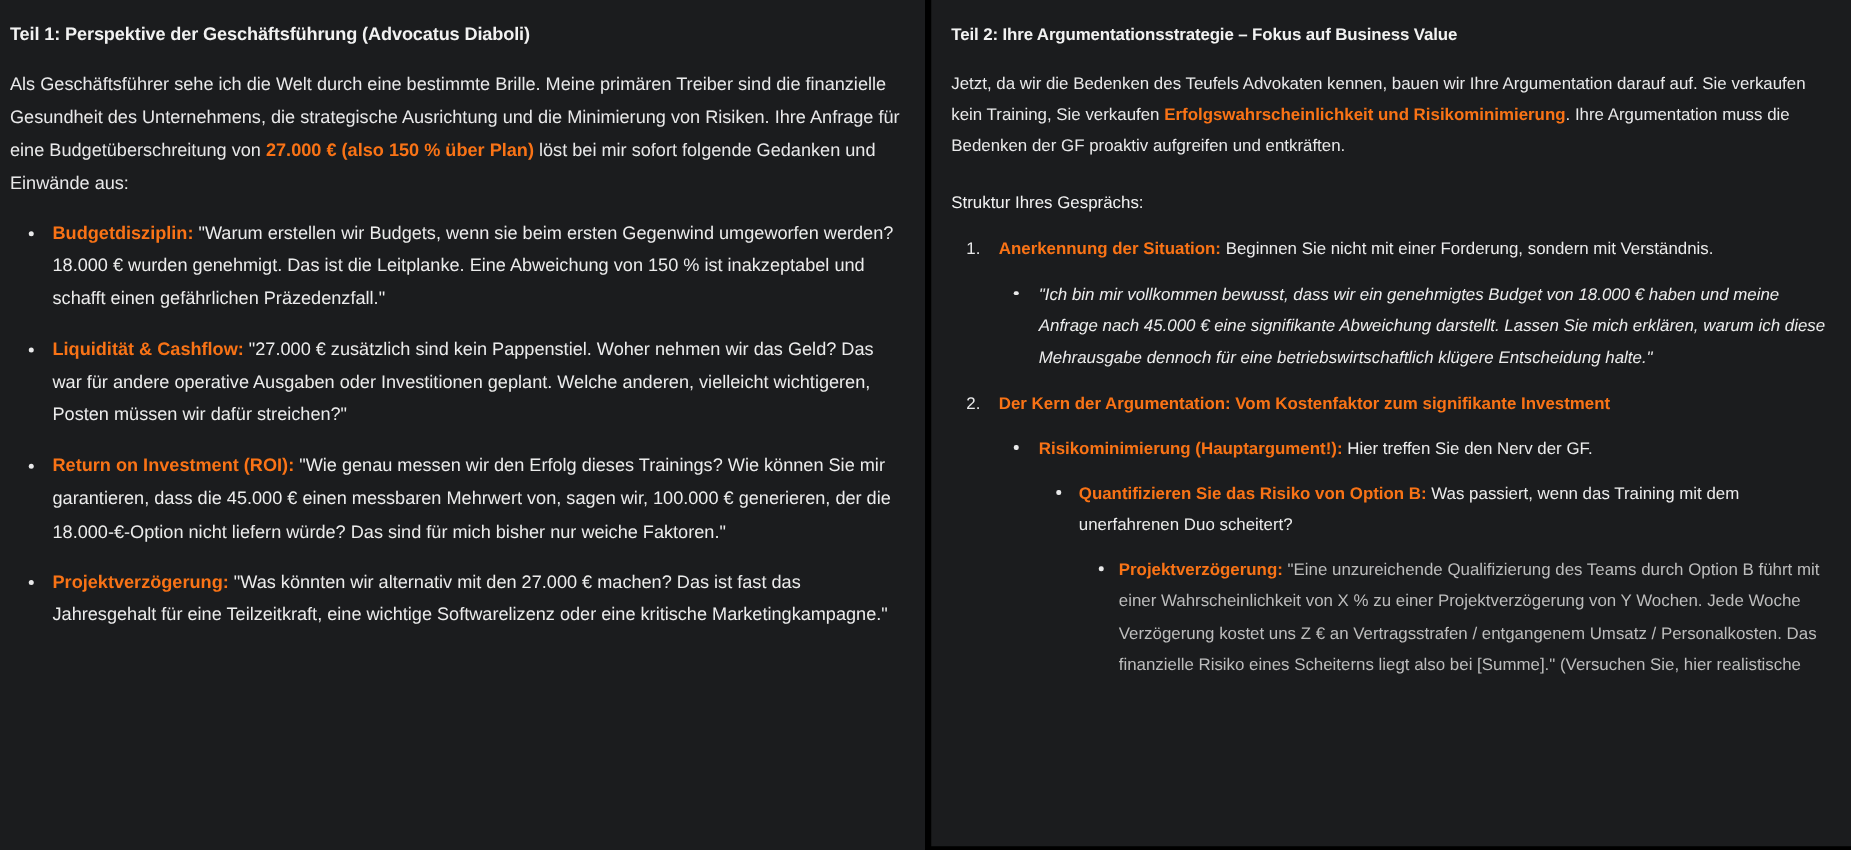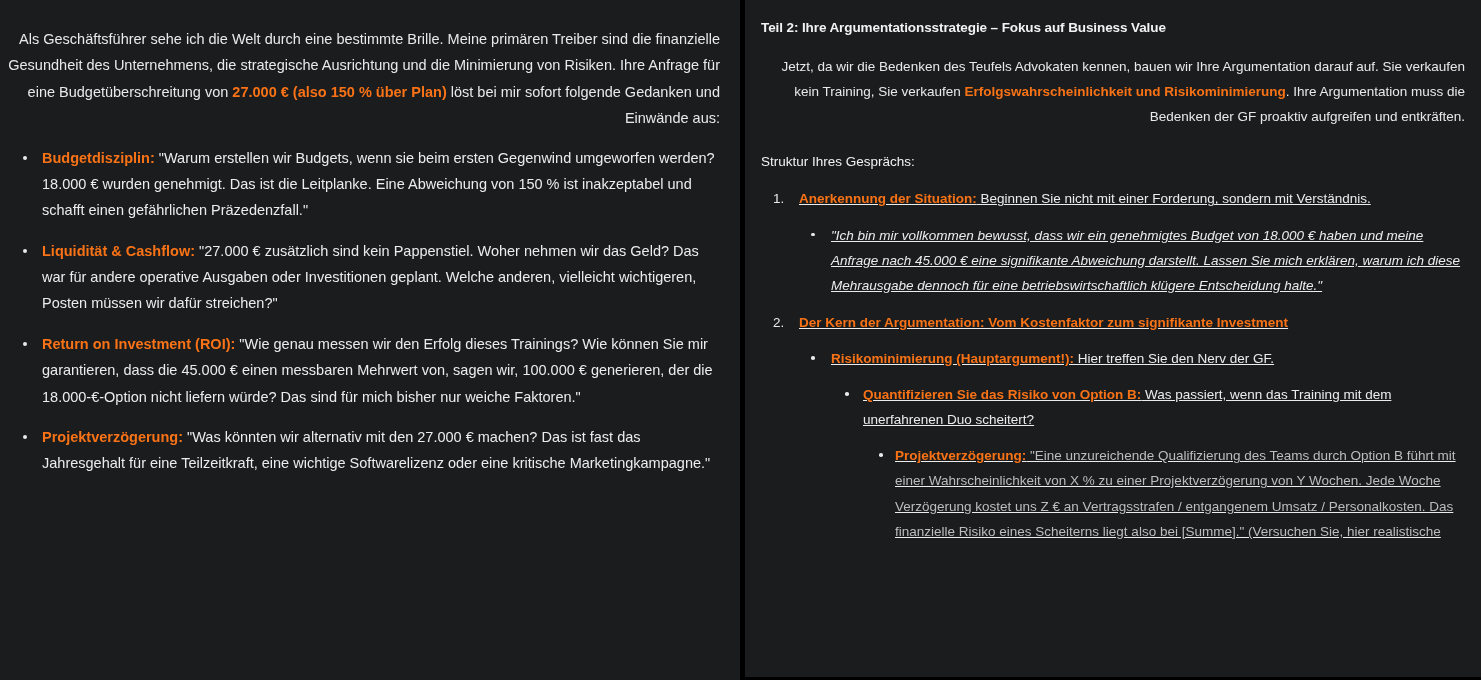--- a/index.html
+++ b/index.html
@@ -53,21 +53,20 @@
     line-height: 1.45;
     margin: 8px 0 0 0;
     letter-spacing: -0.1px;
     color: #f2f2f2;
   }
   .para {
     font-size: 14.5px;
     line-height: 1.82;
     margin: 16px 0 0 0;
     color: #e9e9ea;
-    text-align: right;
   }
   .panel-right .para { font-size: 13.5px; line-height: 1.86; }
   .panel-right .h-title { font-size: 13.5px; }
 
   .subhead {
     font-size: 14.5px;
     font-weight: normal;
     line-height: 1.6;
     margin: 20px 0 0 0;
     color: #f2f2f2;
@@ -98,21 +97,20 @@
     width: 4px;
     height: 4px;
     border-radius: 50%;
     background: #e9e9ea;
   }
 
   
   .panel-right ol.num {
     counter-reset: oli;
     margin-top: 14px;
-    text-decoration: underline;
   }
   .panel-right ol.num > li {
     position: relative;
     counter-increment: oli;
     padding-left: 38px;
     margin-bottom: 12px;
     font-size: 13.5px;
     line-height: 1.86;
   }
   .panel-right ol.num > li::before {
@@ -150,20 +148,21 @@
 
   .fade-last { color: #bdbdbd; }
 </style>
 </head>
 <body>
 
 <div class="split">
 
   <div class="panel panel-left" style="background: rgb(27, 28, 30);">
 
+    <div class="h-title">Teil 1: Perspektive der Geschäftsführung (Advocatus Diaboli)</div>
 
     <p class="para"><span>Als Geschäftsführer sehe ich die Welt durch eine bestimmte Brille. Meine primären Treiber sind die finanzielle Gesundheit des Unternehmens, die strategische Ausrichtung und die Minimierung von Risiken. Ihre Anfrage für eine Budgetüberschreitung von </span><b>27.000 € (also 150 % über Plan)</b><span> löst bei mir sofort folgende Gedanken und Einwände aus:</span></p>
 
 
     <ul class="bul">
       <li><b>Budgetdisziplin:</b><span> "Warum erstellen wir Budgets, wenn sie beim ersten Gegenwind umgeworfen werden? 18.000 € wurden genehmigt. Das ist die Leitplanke. Eine Abweichung von 150 % ist inakzeptabel und schafft einen gefährlichen Präzedenzfall."</span></li>
       <li><b>Liquidität &amp; Cashflow:</b><span> "27.000 € zusätzlich sind kein Pappenstiel. Woher nehmen wir das Geld? Das war für andere operative Ausgaben oder Investitionen geplant. Welche anderen, vielleicht wichtigeren, Posten müssen wir dafür streichen?"</span></li>
       <li><b>Return on Investment (ROI):</b><span> "Wie genau messen wir den Erfolg dieses Trainings? Wie können Sie mir garantieren, dass die 45.000 € einen messbaren Mehrwert von, sagen wir, 100.000 € generieren, der die 18.000-€-Option nicht liefern würde? Das sind für mich bisher nur weiche Faktoren."</span></li>
       <li><b>Projektverzögerung:</b><span> "Was könnten wir alternativ mit den 27.000 € machen? Das ist fast das Jahresgehalt für eine Teilzeitkraft, eine wichtige Softwarelizenz oder eine kritische Marketingkampagne."</span></li>
     </ul>

